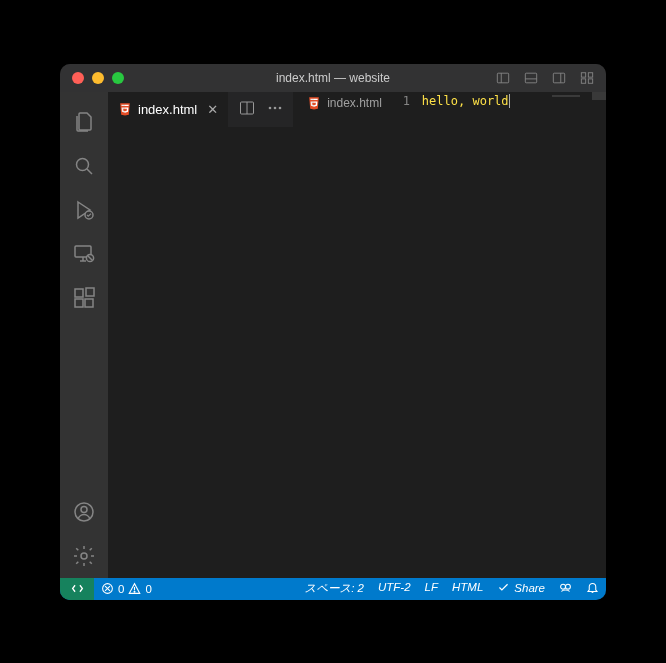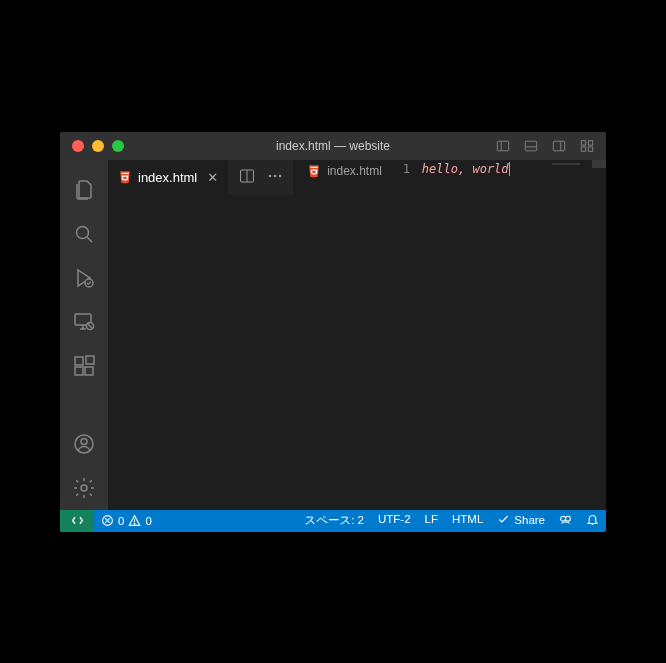--- a/index.html
+++ b/index.html
@@ -8,23 +8,23 @@
   width: 666px;
   height: 663px;
   font-family: -apple-system, "Helvetica Neue", Arial, sans-serif;
   font-size: 12px;
   display: flex;
   align-items: center;
   justify-content: center;
 }
 .window {
   width: 546px;
-  height: 400px;
+  height: 536px;
   background: #1e1e1e;
-  border-radius: 2px;
+  border-radius: 10px;
   overflow: hidden;
   display: flex;
   flex-direction: column;
   box-shadow: 0 10px 40px rgba(0,0,0,.6);
 }
 .titlebar {
   height: 28px;
   background: #323233;
   display: flex;
   align-items: center;
@@ -132,24 +132,23 @@
 }
 .gutter {
   width: 40px;
   color: #858585;
   text-align: right;
   padding: 2px 12px 0 0;
   user-select: none;
 }
 .codeline {
   padding-top: 2px;
-  color: #fca5a5;
+  color: #fde047;
   white-space: pre;
   position: relative;
-  font-style: italic;
 }
 .cursor {
   display: inline-block;
   width: 1px;
   height: 14px;
   background: #aeafad;
   vertical-align: text-bottom;
   margin-left: 0;
 }
 .minimap {
@@ -187,21 +186,21 @@
   align-items: center;
   gap: 4px;
   height: 100%;
   cursor: pointer;
 }
 .statusbar .remote {
   background: #16825d;
   width: 34px;
   justify-content: center;
 }
-.statusbar .right { margin-left: auto; display: flex; }
+.statusbar .right { margin-left: auto; display: flex; font-style: italic; }
 .statusbar svg { width:13px; height:13px; }
 
 .html5-icon { display:inline-flex; width:14px; height:14px; }
 </style>
 </head>
 <body>
 
 <div class="window">
 
   <div class="titlebar">

